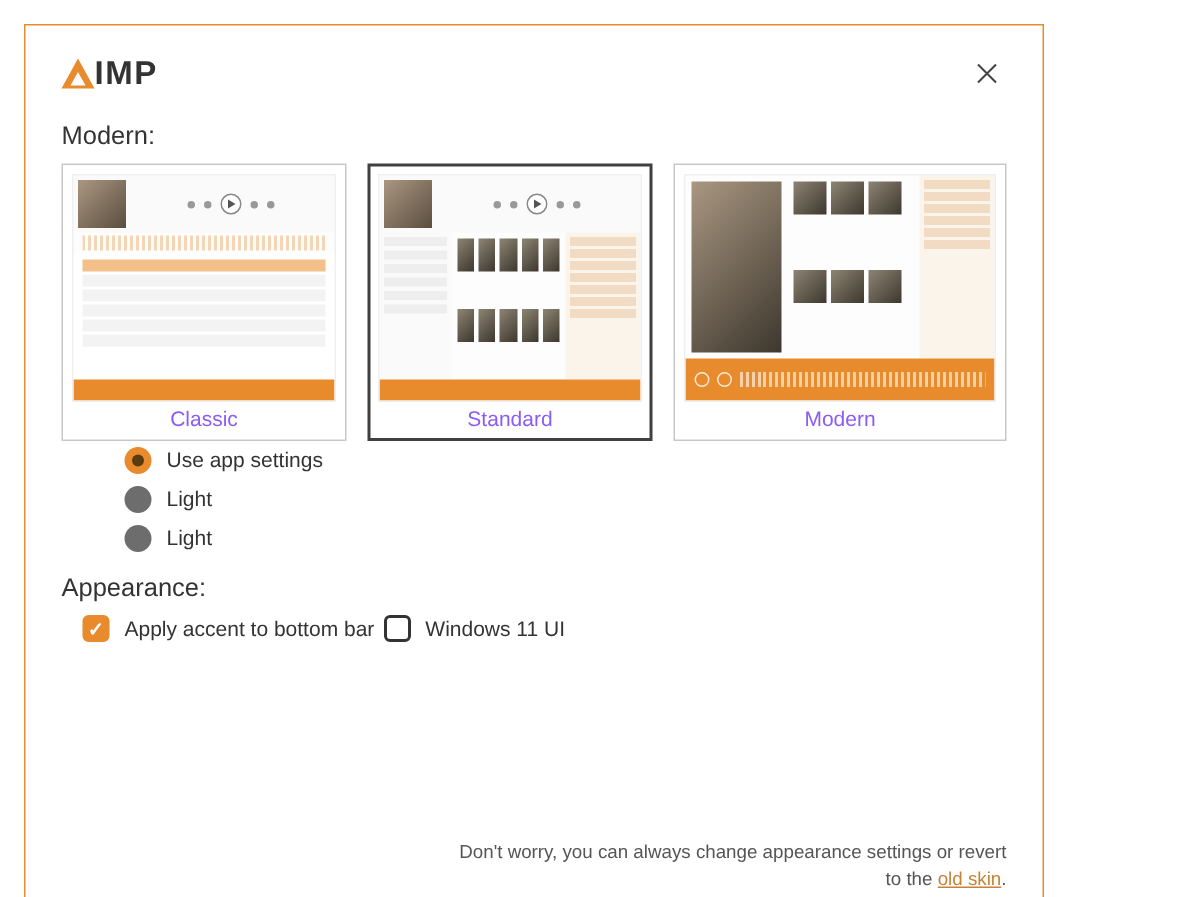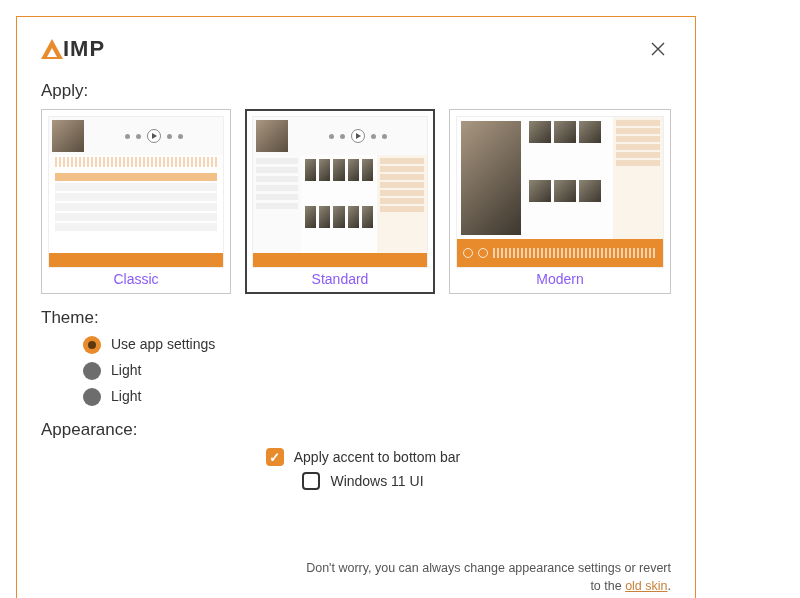--- a/index.html
+++ b/index.html
@@ -139,21 +139,21 @@
   .radio-dot {
     width:18px;height:18px;border-radius:50%;
     background:#6d6d6d;
     display:flex;align-items:center;justify-content:center;
   }
   .radio-dot.sel { background:#e88b2d;}
   .radio-dot.sel::after{content:"";width:8px;height:8px;background:#5b3a10;border-radius:50%;}
   .radio-label { font-size:14px; color:#333;}
 
   
-  .check-group { margin-left: 14px; display:flex; flex-direction:column; gap:6px; margin-top:4px;align-items:center;}
+  .check-group { margin-left: 14px; display:flex; gap:6px; margin-top:4px;align-items:center;}
   .check-item { display:flex; align-items:center; gap:10px; cursor:pointer;}
   .check-box {
     width:18px;height:18px;border:2px solid #333;border-radius:4px;
     display:flex;align-items:center;justify-content:center;
     background:#fff;
   }
   .check-box.checked { background:#e88b2d;border-color:#e88b2d;}
   .check-box.checked::after{content:"✓";color:#fff;font-size:13px;font-weight:700;line-height:1;}
 
   .footer-note {
@@ -175,21 +175,21 @@
       <span class="logo-a"></span>
       <span class="logo-text">IMP</span>
     </div>
     <div class="close-btn">
       <svg width="14" height="14" viewBox="0 0 14 14">
           <path d="M1 1 L13 13 M13 1 L1 13" stroke="#444" stroke-width="1.4" fill="none"></path>
         </svg>
     </div>
   </div>
 
-  <div class="section-label">Apply:</div>
+  <div class="section-label">Modern:</div>
   <div class="layout-row">
 
     <div class="layout-card">
       <div class="layout-preview">
         <div class="pv-top">
             <div class="pv-art"></div>
             <div class="pv-ctrls">
               <span></span>
               <span></span>
               <span class="play"></span>
@@ -291,21 +291,20 @@
             <span class="c"></span>
             <span class="c"></span>
             <span class="w"></span>
           </div>
       </div>
       <div class="layout-caption">Modern</div>
     </div>
 
   </div>
 
-  <div class="section-label">Theme:</div>
   <div class="radio-group">
     <div class="radio-item">
       <span class="radio-dot sel"></span>
       <span class="radio-label">Use app settings</span>
     </div>
     <div class="radio-item">
       <span class="radio-dot"></span>
       <span class="radio-label">Light</span>
     </div>
     <div class="radio-item">

